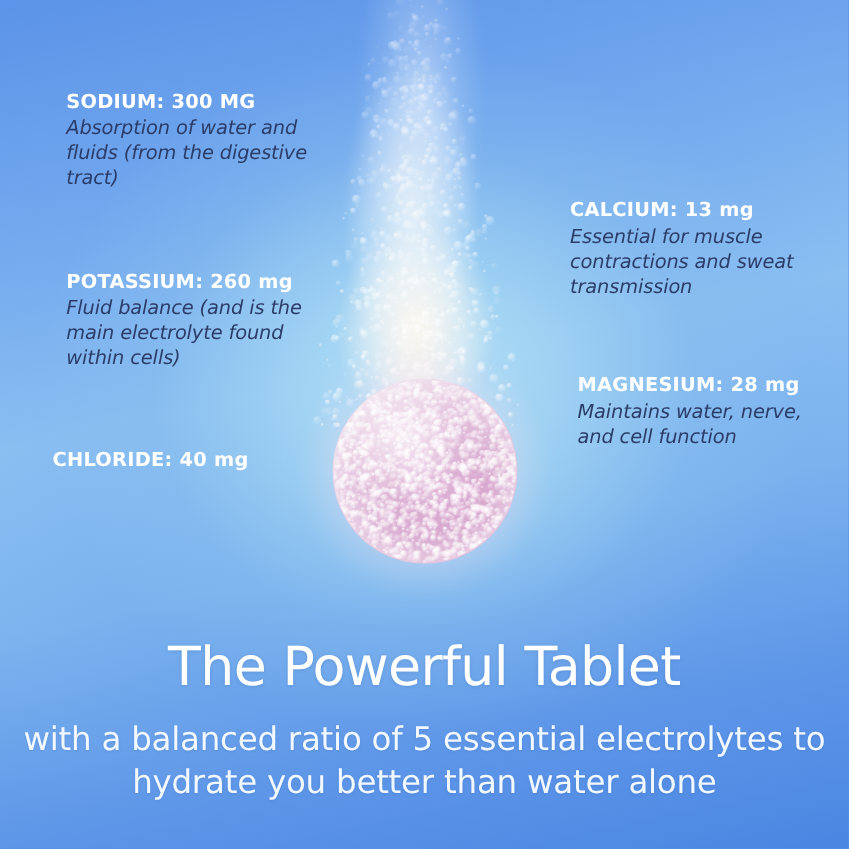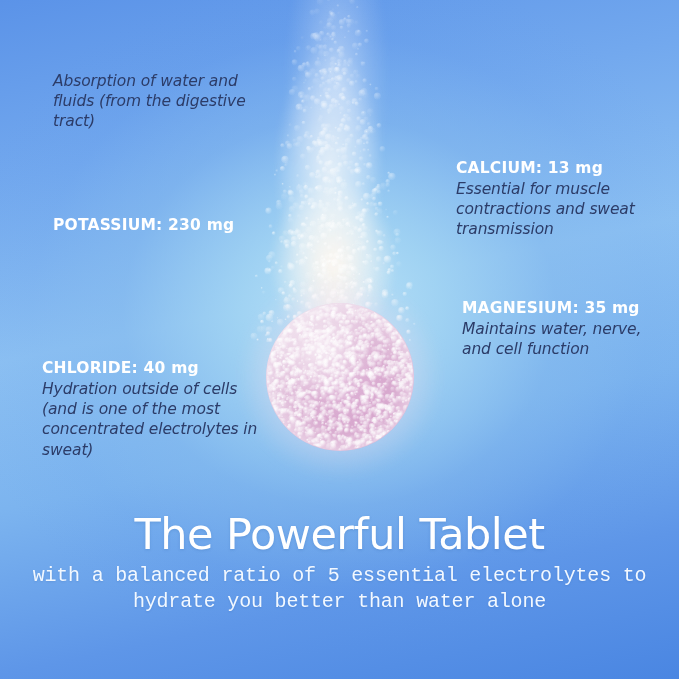--- a/index.html
+++ b/index.html
@@ -99,27 +99,26 @@
   }
   .headline {
     font-size:43px;
     font-weight:normal;
     color:#ffffff;
     letter-spacing:-0.5px;
     line-height:1.04;
     text-shadow:0 1px 3px rgba(40,90,160,0.22);
   }
   .subline {
-    margin-top:6px;
-    font-size:20px;
+    margin-top:18px;
+    font-size:26px;
     color:#f2f8ff;
     line-height:1.32;
     letter-spacing:-0.2px;
     text-shadow:0 1px 2px rgba(40,90,160,0.18);
-    font-family:Liberation Mono, monospace;
   }
 </style>
 </head>
 <body>
 
 <div id="poster">
 
   <div class="plume">
     <div class="plume-core"></div>
     <svg class="plume-bubbles" viewBox="0 0 190 360">
@@ -2891,39 +2890,40 @@
           <circle cx="49.9" cy="72.1" r="2.55" opacity="0.64"></circle>
           <circle cx="27.1" cy="95.9" r="3.60" opacity="0.40"></circle>
           <circle cx="29.4" cy="41.1" r="2.87" opacity="0.58"></circle>
           <circle cx="113.5" cy="135.2" r="3.31" opacity="0.76"></circle>
           <circle cx="37.3" cy="50.9" r="2.13" opacity="0.46"></circle>
         </g>
     </svg>
   </div>
 
   <div class="nutrient" id="n-sodium">
+    <span class="label">SODIUM: 300 MG</span>
     <span class="desc">Absorption of water and fluids (from the digestive tract)</span>
   </div>
 
   <div class="nutrient" id="n-potassium">
-    <span class="label">POTASSIUM: 230 mg</span>
+    <span class="label">POTASSIUM: 260 mg</span>
+    <span class="desc">Fluid balance (and is the main electrolyte found within cells)</span>
   </div>
 
   <div class="nutrient" id="n-chloride">
     <span class="label">CHLORIDE: 40 mg</span>
-    <span class="desc">Hydration outside of cells (and is one of the most concentrated electrolytes in sweat)</span>
   </div>
 
   <div class="nutrient" id="n-calcium">
     <span class="label">CALCIUM: 13 mg</span>
     <span class="desc">Essential for muscle contractions and sweat transmission</span>
   </div>
 
   <div class="nutrient" id="n-magnesium">
-    <span class="label">MAGNESIUM: 35 mg</span>
+    <span class="label">MAGNESIUM: 28 mg</span>
     <span class="desc">Maintains water, nerve, and cell function</span>
   </div>
 
   <div class="headline-block">
     <div class="headline">The Powerful Tablet</div>
     <div class="subline">with a balanced ratio of 5 essential electrolytes to hydrate you better than water alone</div>
   </div>
 
 </div>
 

